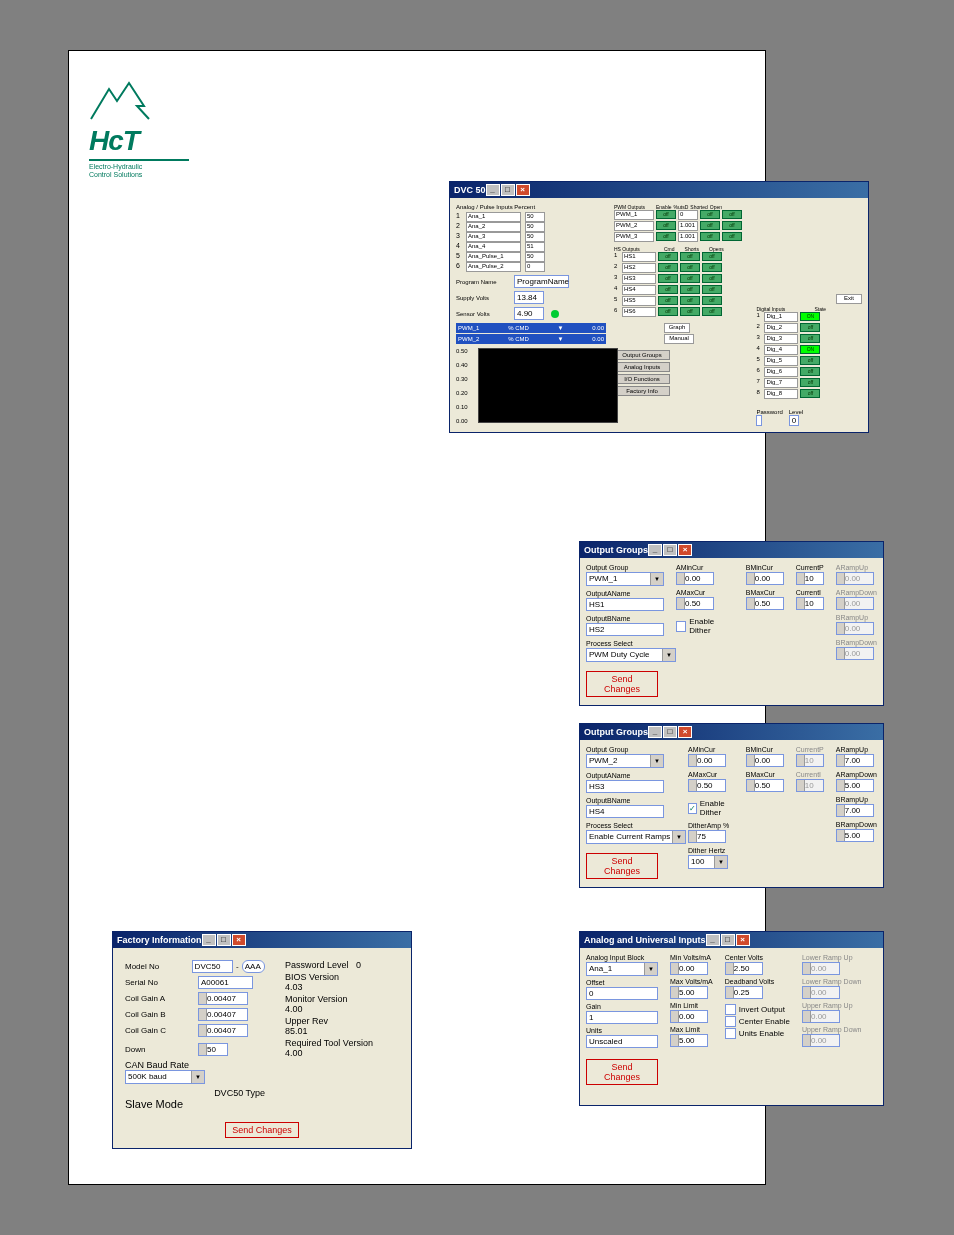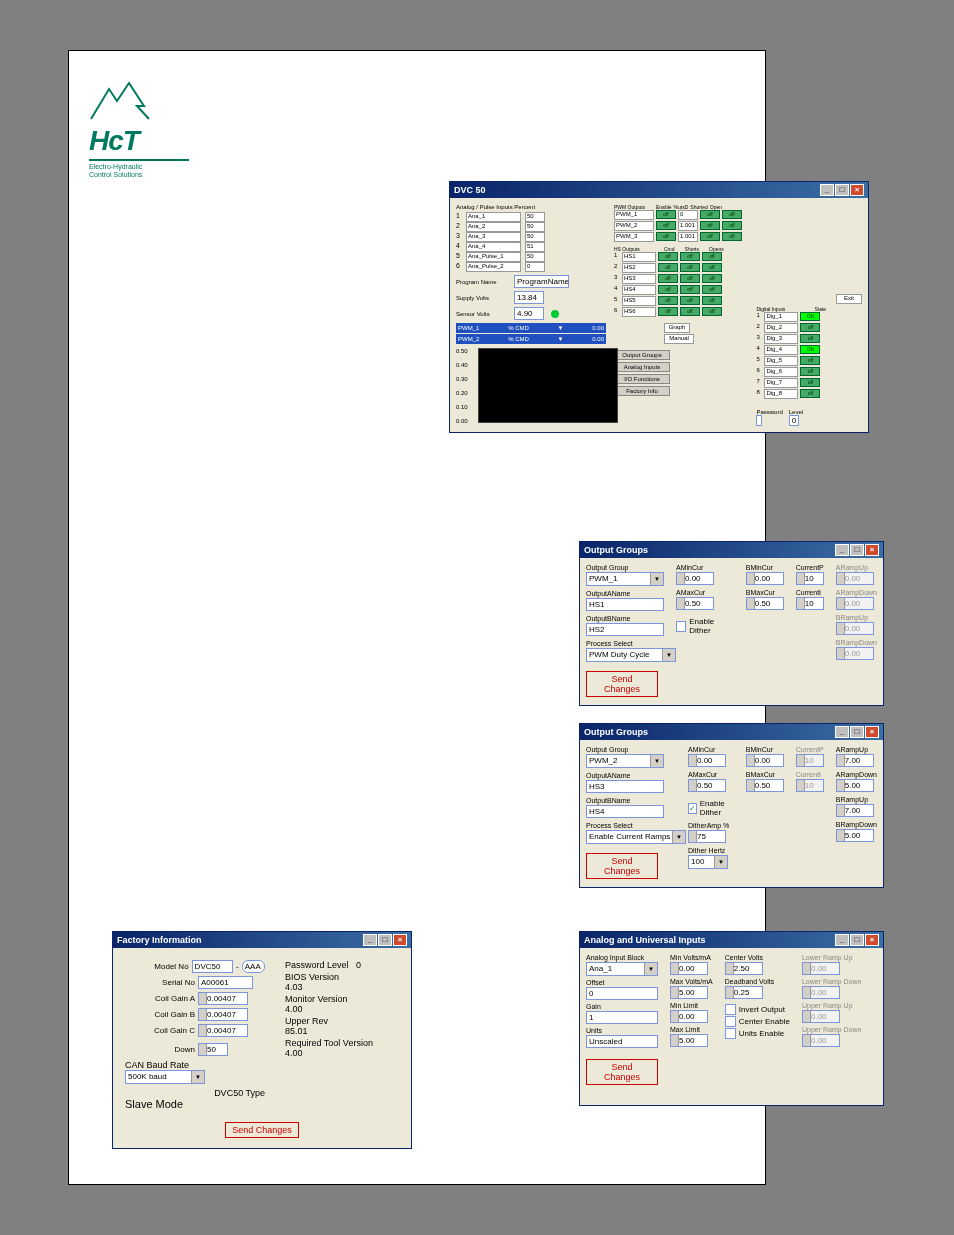--- a/index.html
+++ b/index.html
@@ -4,27 +4,27 @@
 <style>
   * { box-sizing: border-box; margin: 0; padding: 0; }
   body { width: 954px; height: 1235px; background: #808080; font-family: "Segoe UI", Tahoma, sans-serif; position: relative; }
   .page { position: absolute; left: 50px; top: 50px; width: 698px; height: 1135px; background: #fff; border: 1px solid #000; margin-left: 18px; }
   .logo { position: absolute; left: 20px; top: 30px; width: 100px; }
   .logo-text1 { color: #007a5e; font-size: 28px; font-weight: bold; font-style: italic; letter-spacing: -1px; }
   .logo-line { width: 100px; height: 2px; background: #007a5e; margin: 2px 0; }
   .logo-sub { color: #007a5e; font-size: 7px; line-height: 1.1; }
 
   .win { position: absolute; background: #ece9d8; border: 1px solid #0a246a; font-size: 9px; }
-  .titlebar { background: linear-gradient(to right, #0a246a, #3a6ea5); color: #fff; height: 16px; line-height: 16px; padding: 0 4px; display: flex; justify-content: space-between; align-items: center; font-size: 9px; font-weight: bold; }
+  .titlebar { background: linear-gradient(to right, #0a246a, #3a6ea5); color: #fff; height: 16px; line-height: 16px; padding: 0 4px; display: flex; justify-content: flex-start; align-items: center; font-size: 9px; font-weight: bold; }
   .titlebar .ctrls { display: flex; gap: 1px; }
   .titlebar .ctrl-btn { width: 14px; height: 12px; background: #c0c0c0; border: 1px solid #fff; font-size: 8px; line-height: 10px; text-align: center; color: #000; }
   .titlebar .ctrl-close { background: #d04a2c; color: #fff; }
   .win-body { padding: 6px; background: #ece9d8; font-size: 8px; color: #000; }
   .field { display: flex; align-items: center; margin-bottom: 3px; gap: 3px; }
-  .lbl { width: 70px; font-size: 8px; text-align: right; }
+  .lbl { width: 70px; font-size: 8px; }
   .inp { background: #fff; border: 1px solid #7a96df; height: 13px; font-size: 8px; padding: 0 2px; line-height: 11px; }
   .spin { background: #fff; border: 1px solid #7a96df; height: 13px; width: 38px; font-size: 8px; padding-left: 8px; position: relative; line-height: 11px; }
   .spin:before { content: ""; position: absolute; left: 0; top: 0; width: 7px; height: 100%; background: #d4d0c8; border-right: 1px solid #999; }
   .sel { background: #fff; border: 1px solid #7a96df; height: 14px; font-size: 8px; padding: 0 2px; position: relative; line-height: 12px; }
   .sel:after { content: "▼"; position: absolute; right: 0; top: 0; width: 12px; height: 100%; background: #d4d0c8; border-left: 1px solid #999; font-size: 6px; text-align: center; line-height: 12px; }
   .btn-red { border: 1px solid #c00; color: #c00; background: #ece9d8; font-size: 9px; padding: 2px 6px; cursor: pointer; }
   .chk { width: 11px; height: 11px; border: 1px solid #7a96df; background: #fff; display: inline-block; font-size: 8px; line-height: 9px; text-align: center; color: #007a5e; }
 
   
   .dvc50 .row { display: flex; gap: 4px; font-size: 7px; }

